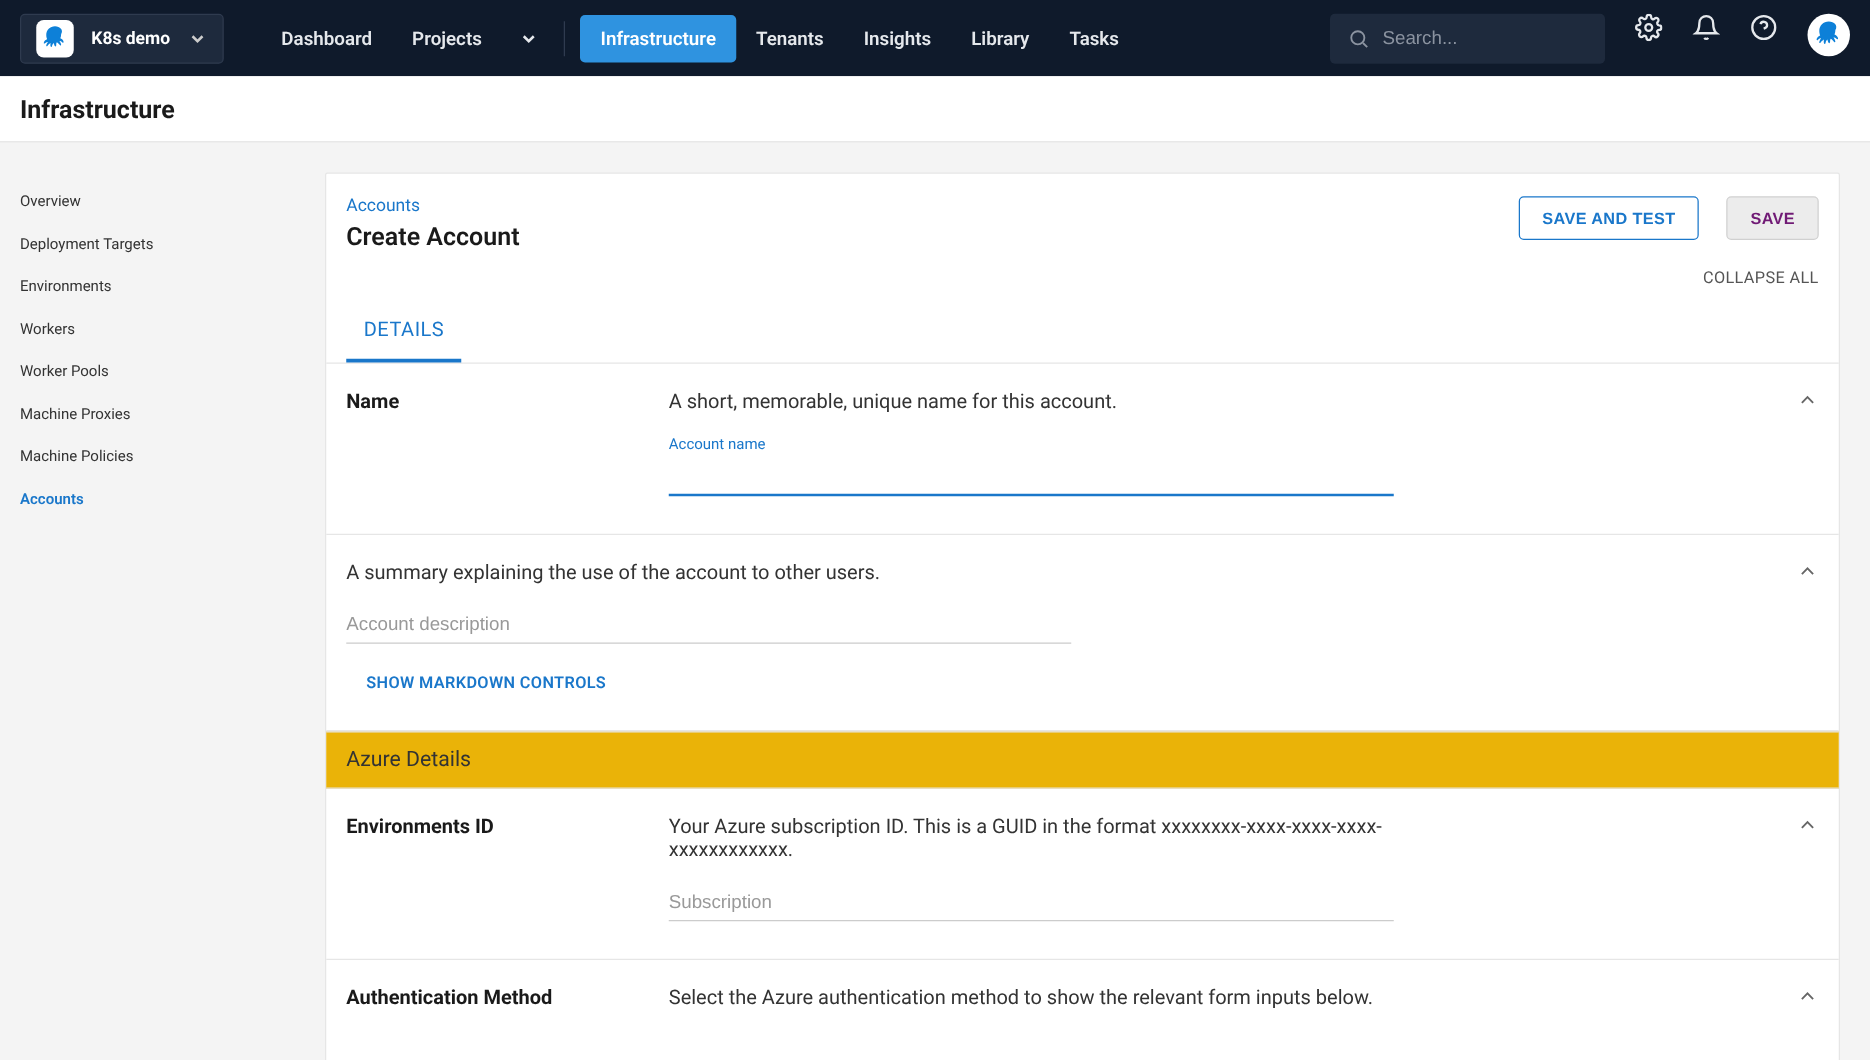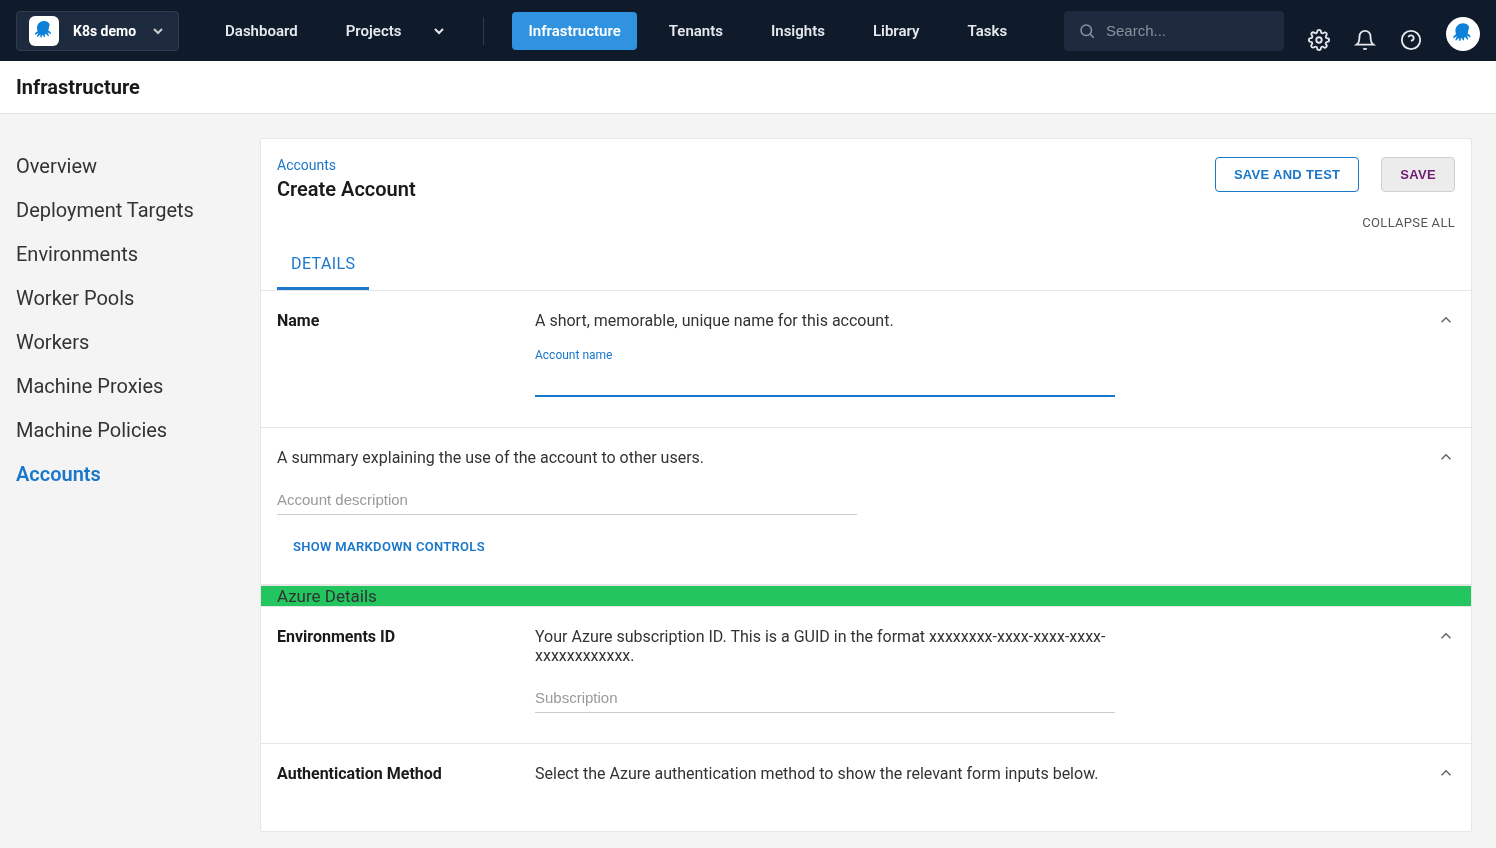--- a/index.html
+++ b/index.html
@@ -35,21 +35,21 @@
     border-radius: 6px;
     display: flex; align-items: center; justify-content: center;
   }
   .logo svg { width: 24px; height: 24px; fill: #0d80d8; }
   .space-name { font-weight: 700; font-size: 14px; }
   .chevron-down { color: #ccc; }
 
   .nav-items {
     display: flex;
     align-items: center;
-    gap: 16px;
+    gap: 0;
     margin-left: 30px;
   }
   .nav-item {
     padding: 10px 16px;
     font-size: 15px;
     font-weight: 600;
     color: #e5e8ec;
     border-radius: 4px;
     cursor: pointer;
   }
@@ -63,21 +63,21 @@
     background: #2f3b4f;
     margin: 0 12px;
   }
   .nav-projects-dd {
     display: flex; align-items: center; gap: 6px;
   }
 
   .nav-right {
     margin-left: auto;
     display: flex;
-    align-items: flex-end;
+    align-items: flex-start;
     gap: 24px;
   }
   .search-box {
     display: flex;
     align-items: center;
     background: #1e2a3d;
     border-radius: 4px;
     padding: 0 14px;
     height: 40px;
     width: 220px;
@@ -115,21 +115,21 @@
   
   .content {
     display: flex;
   }
   .sidebar {
     width: 260px;
     padding: 30px 0 0 16px;
   }
   .sidebar-item {
     padding: 10px 0;
-    font-size: 20px;
+    font-size: 12px;
     color: #333;
     cursor: pointer;
   }
   .sidebar-item.active { color: #1a77ca; font-weight: 600;}
 
   .main {
     flex: 1;
     padding: 24px 24px 24px 0;
   }
   .card {
@@ -245,24 +245,24 @@
     font-weight: 600;
     font-size: 13px;
     letter-spacing: 0.3px;
     margin-top: 24px;
     display: inline-block;
     cursor: pointer;
     padding-left: 16px;
   }
 
   .section-header-bar {
-    background: #22c55e;
+    background: #eab308;
     border-top: 1px solid #e6e6e6;
     border-bottom: 1px solid #e6e6e6;
-    padding: 0 16px;
+    padding: 12px 16px;
     font-size: 17px;
     color: #333;
   }
 
   svg { display: block; }
 </style>
 </head>
 <body>
 
 <div class="topnav">
@@ -338,22 +338,22 @@
 <div class="page-header">
   <h1>Infrastructure</h1>
 </div>
 
 <div class="content">
 
   <div class="sidebar">
     <div class="sidebar-item">Overview</div>
     <div class="sidebar-item">Deployment Targets</div>
     <div class="sidebar-item">Environments</div>
+    <div class="sidebar-item">Workers</div>
     <div class="sidebar-item">Worker Pools</div>
-    <div class="sidebar-item">Workers</div>
     <div class="sidebar-item">Machine Proxies</div>
     <div class="sidebar-item">Machine Policies</div>
     <div class="sidebar-item active">Accounts</div>
   </div>
 
   <div class="main">
     <div class="card">
 
       <div class="card-header">
         <div class="titles">

